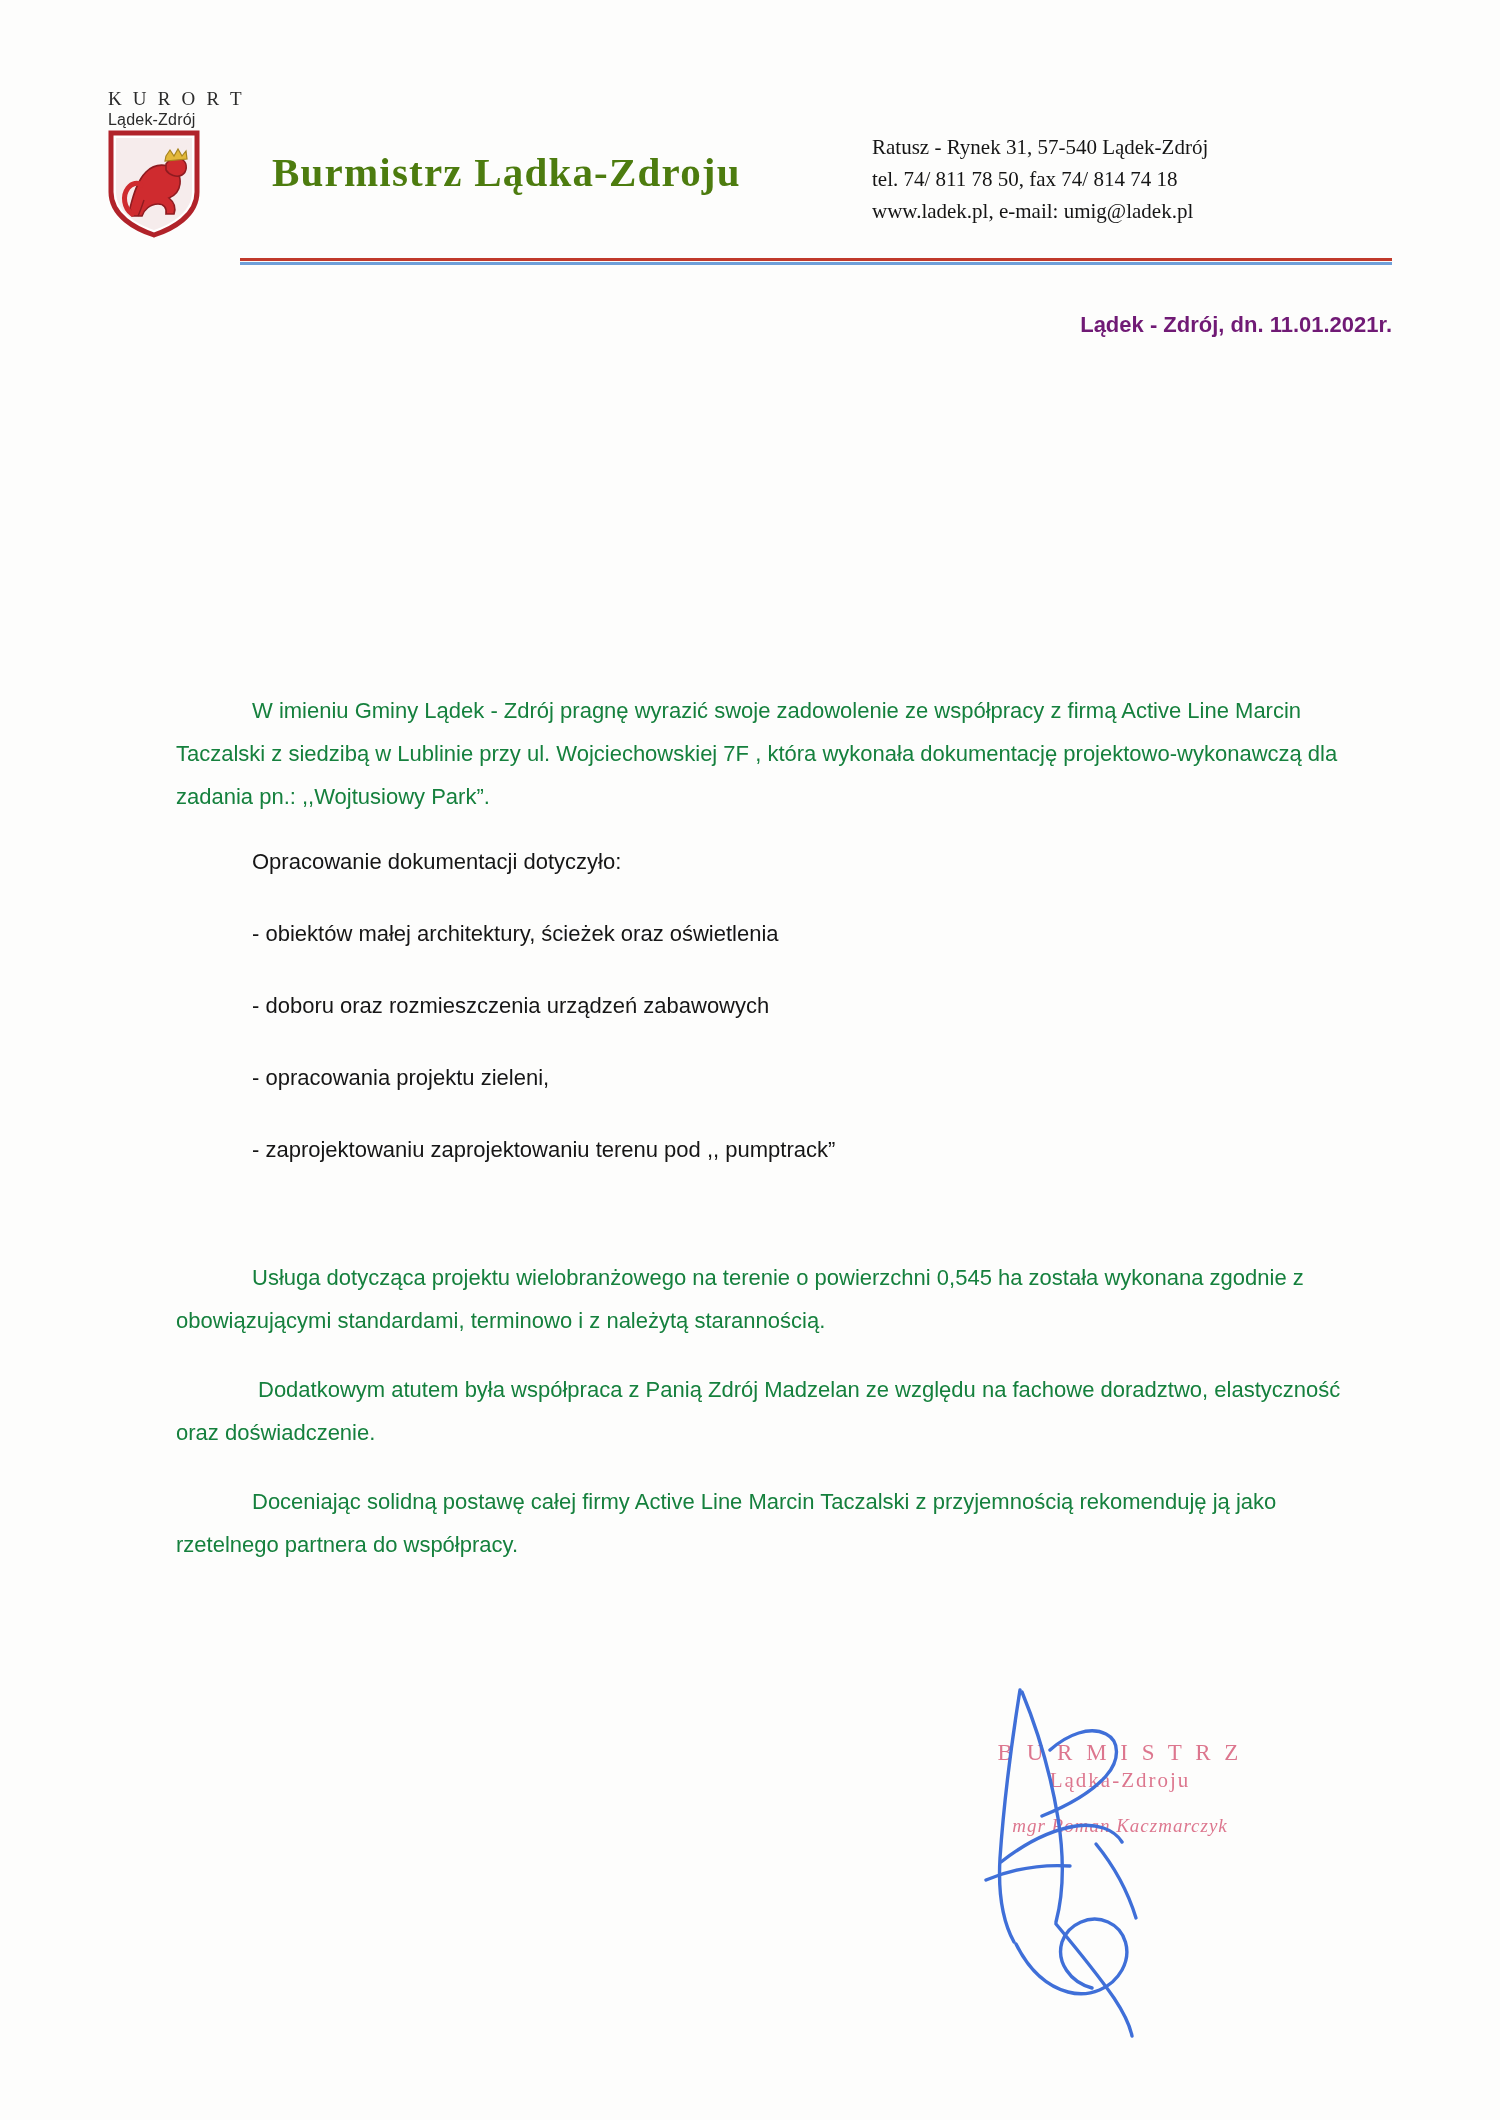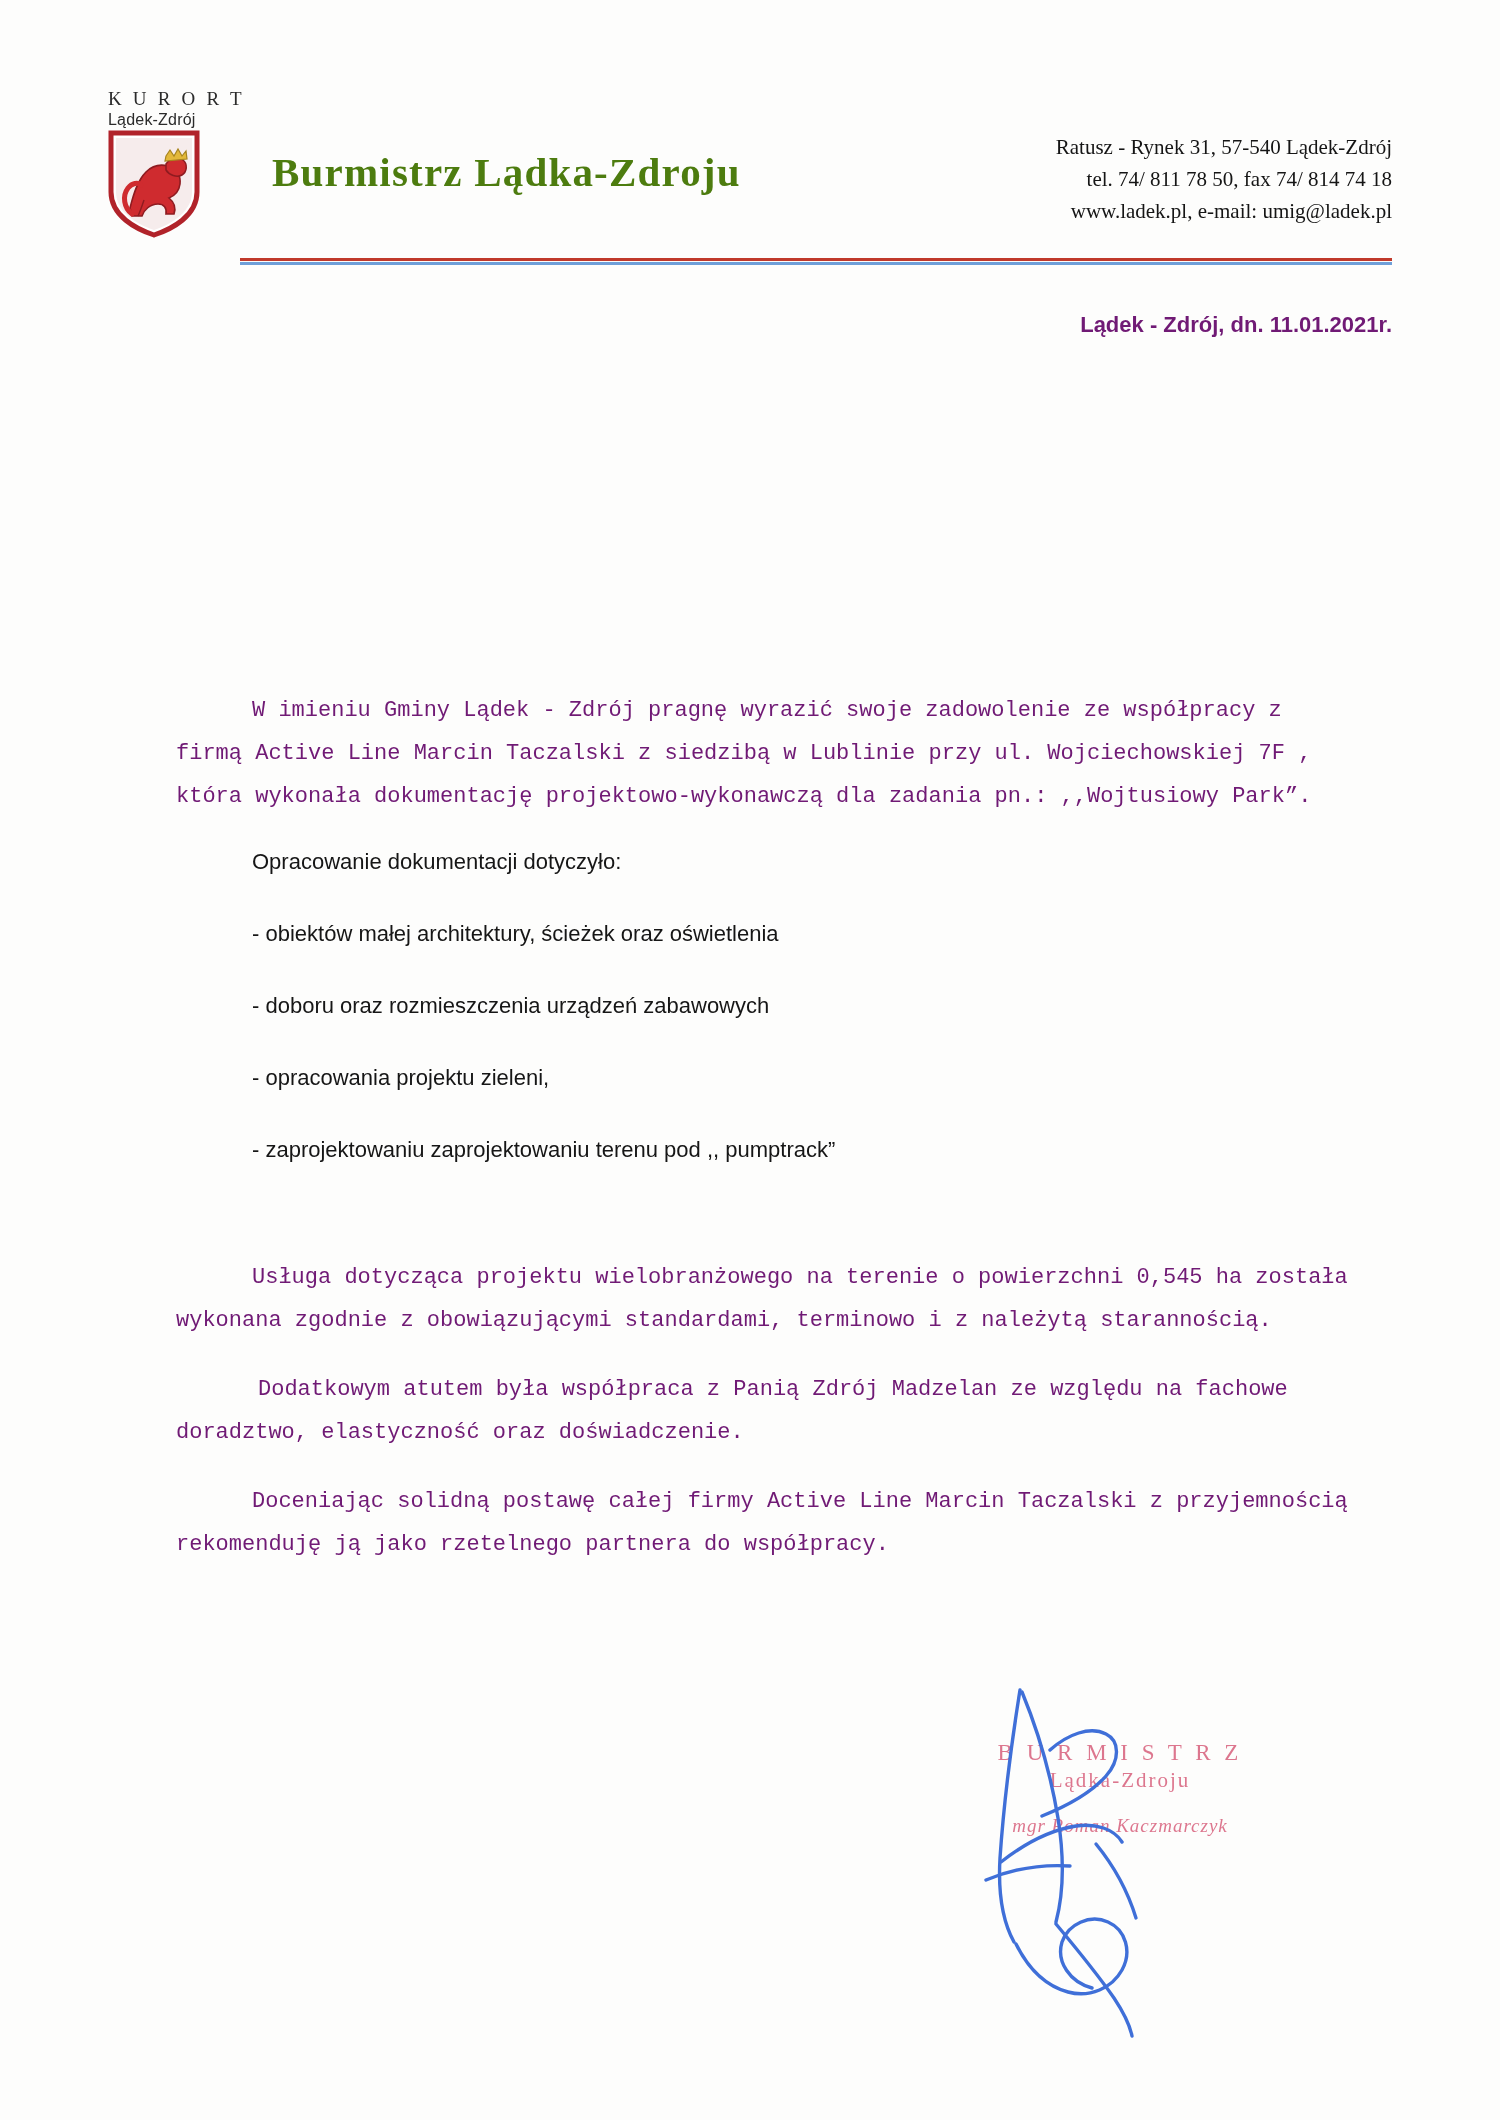--- a/index.html
+++ b/index.html
@@ -74,21 +74,21 @@
     letter-spacing: 1.2px;
     color: #4d7c0f;
     white-space: nowrap;
   }
 
   .contact-block {
     position: absolute;
     right: 108px;
     top: 132px;
     width: 520px;
-    text-align: right;
+    text-align: left;
     font-family: "Liberation Serif", serif;
     font-size: 21px;
     line-height: 1.52;
     color: #151515;
   }
 
   .rule-wrap {
     position: absolute;
     left: 240px;
     right: 108px;
@@ -135,24 +135,23 @@
   
   .body-area {
     position: absolute;
     left: 176px;
     right: 150px;
     top: 690px;
   }
   .para {
     font-size: 22px;
     line-height: 1.95;
-    color: #701a75;
+    color: #15803d;
     margin: 0 0 26px 0;
     text-align: left;
-    font-family: Liberation Mono, monospace;
   }
   .para.indent { text-indent: 76px; }
   .para.indent-sm { text-indent: 82px; }
   .bullet {
     font-size: 22px;
     line-height: 1.55;
     color: #161616;
     margin: 0 0 38px 0;
     padding-left: 76px;
   }

